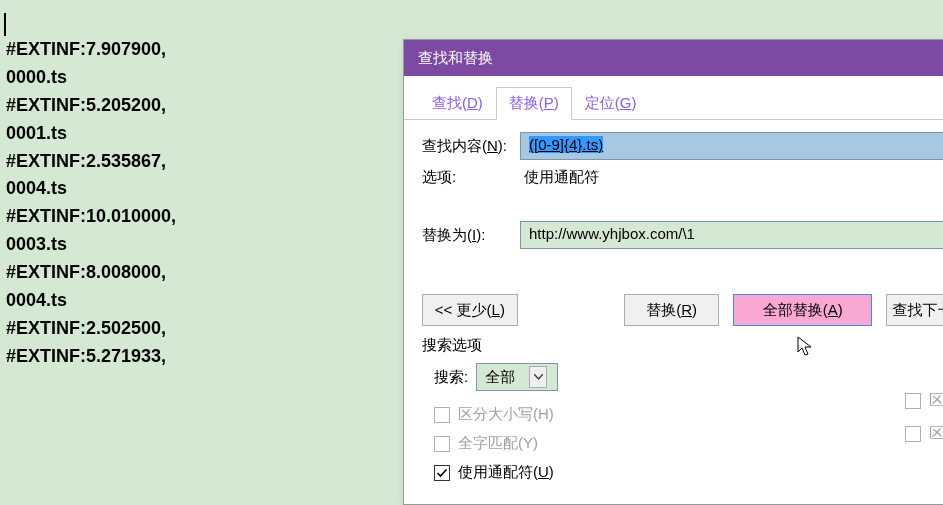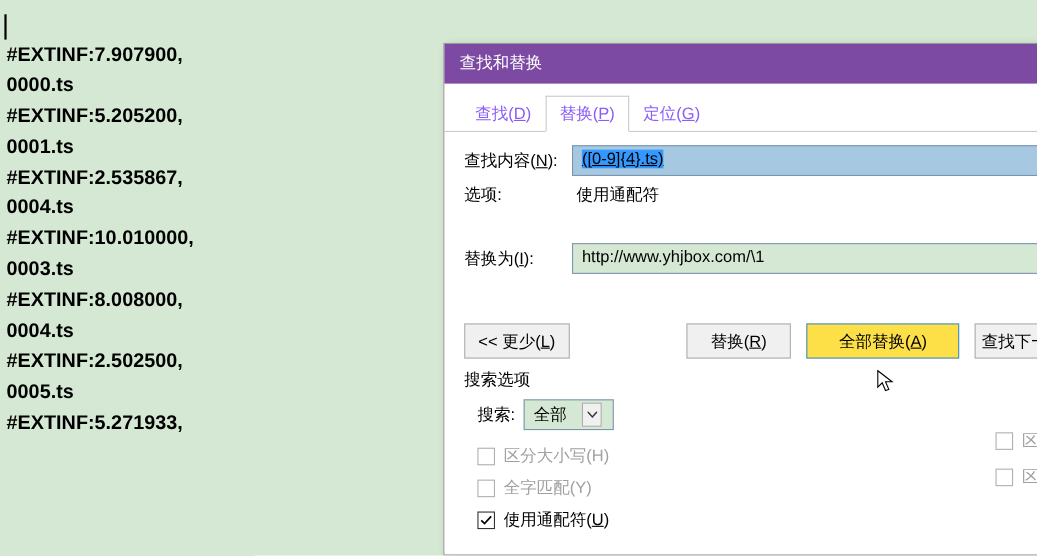--- a/index.html
+++ b/index.html
@@ -114,21 +114,21 @@
   background: #f0f0f0;
   font-size: 15px;
   padding: 0 3px;
   cursor: pointer;
   font-family: inherit;
 }
 .btn.less { width: 98px; }
 .btn.rep { width: 98px; margin-left: 92px; }
 .btn.repall {
   width: 142px;
-  background: #fde047;
+  background: #f9a8d4;
   border: 1px solid #3d8fd6;
 }
 .btn.next { width: 90px; }
 .section-label {
   font-size: 15px;
   margin-left: 18px;
 }
 .search-opts {
   padding: 8px 18px 0 30px;
 }
@@ -201,21 +201,20 @@
       <div class="line">0000.ts</div>
       <div class="line">#EXTINF:5.205200,</div>
       <div class="line">0001.ts</div>
       <div class="line">#EXTINF:2.535867,</div>
       <div class="line">0004.ts</div>
       <div class="line">#EXTINF:10.010000,</div>
       <div class="line">0003.ts</div>
       <div class="line">#EXTINF:8.008000,</div>
       <div class="line">0004.ts</div>
       <div class="line">#EXTINF:2.502500,</div>
-      <div class="line">0005.ts</div>
       <div class="line">#EXTINF:5.271933,</div>
     </div>
 </div>
 
 <div class="dialog">
   <div class="titlebar">
     <span>查找和替换</span>
   </div>
 
   <div class="tabs">

